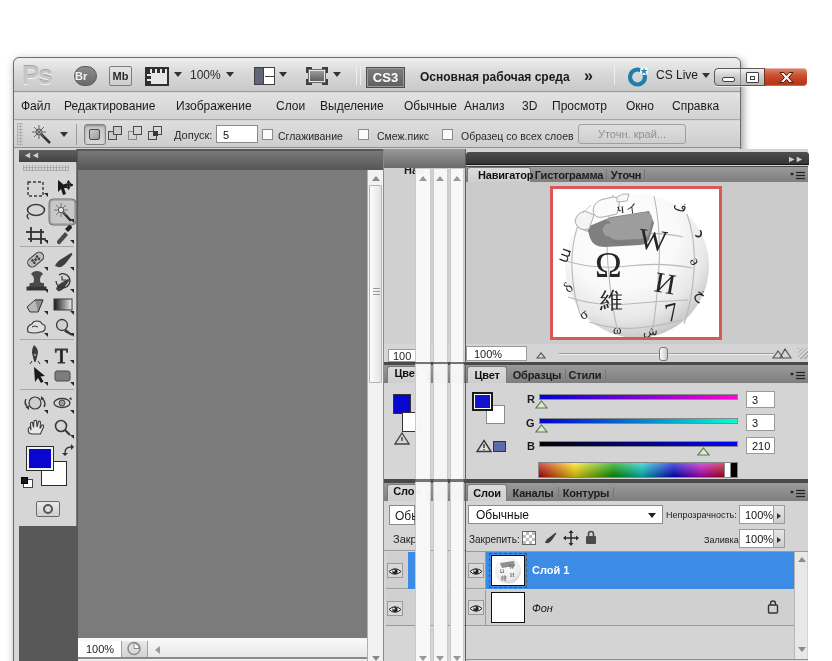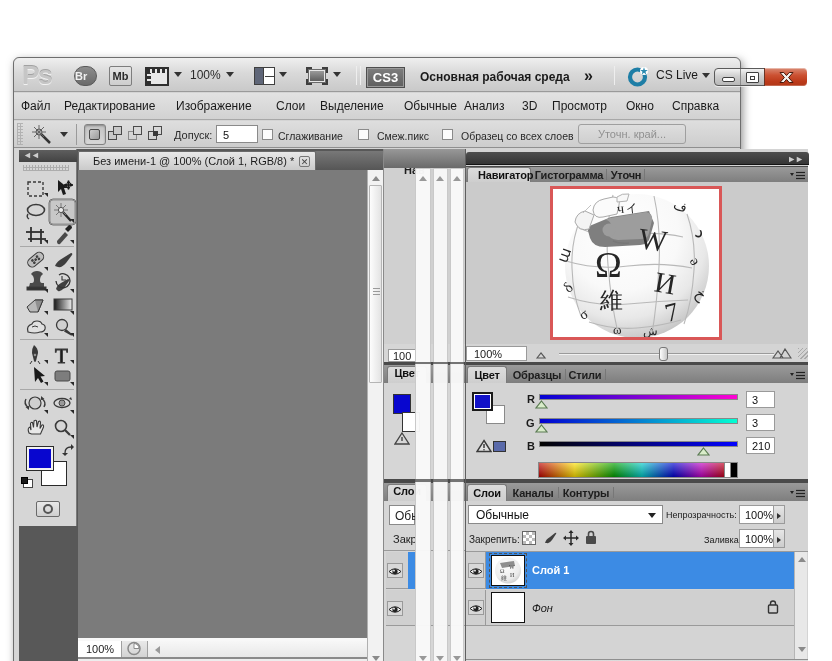--- a/index.html
+++ b/index.html
@@ -281,24 +281,20 @@
       <div class="abs" style="left:4px;top:330px;width:10px;height:9px;background:#fff;border:1px solid #444;"></div>
       <div class="abs" style="left:2px;top:328px;width:7px;height:7px;background:#1a1a1a;border:1px solid #000;"></div>
 
       <div class="abs" style="left:17px;top:352px;width:24px;height:16px;background:linear-gradient(#e9e9e9,#cfcfcf);border:1px solid #6a6a6a;border-radius:2px;">
         <div class="abs" style="left:6px;top:2px;width:10px;height:10px;border:2px solid #555;border-radius:50%;"></div>
       </div>
     </div>
 
     <div class="abs" id="docwin" style="left:63px;top:0;width:305px;height:536px;">
       <div class="abs" style="left:0;top:2px;width:305px;height:19px;background:linear-gradient(#787878,#565656);"></div>
-      <div class="abs" style="left:0;top:2px;width:238px;height:19px;background:linear-gradient(#e8e8e8,#cacaca);border:1px solid #6a6a6a;border-bottom:none;border-radius:2px 2px 0 0;">
-        <div class="abs" style="left:14px;top:3px;font-size:11px;color:#1c1c1c;">Без имени-1 @ 100% (Слой 1, RGB/8) *</div>
-        <div class="abs" style="left:220px;top:4px;width:11px;height:11px;border:1px solid #777;border-radius:2px;font-size:9px;line-height:10px;text-align:center;color:#444;">✕</div>
-      </div>
       <div class="abs" style="left:0;top:21px;width:289px;height:468px;background:#7b7b7b;"></div>
 
       <div class="abs" style="left:289px;top:21px;width:16px;height:496px;background:#f2f2f2;border-left:1px solid #b0b0b0;">
         <div class="abs" style="left:4px;top:6px;width:0;height:0;border-left:4px solid transparent;border-right:4px solid transparent;border-bottom:5px solid #8a8a8a;"></div>
         <div class="abs" style="left:1px;top:15px;width:13px;height:198px;background:linear-gradient(90deg,#fdfdfd,#e3e3e3);border:1px solid #b5b5b5;border-radius:1px;">
           <div class="abs" style="left:3px;top:102px;width:7px;height:7px;background:repeating-linear-gradient(0deg,#9a9a9a 0 1px,transparent 1px 3px);"></div>
         </div>
         <div class="abs" style="left:4px;top:486px;width:0;height:0;border-left:4px solid transparent;border-right:4px solid transparent;border-top:5px solid #8a8a8a;"></div>
       </div>
 

